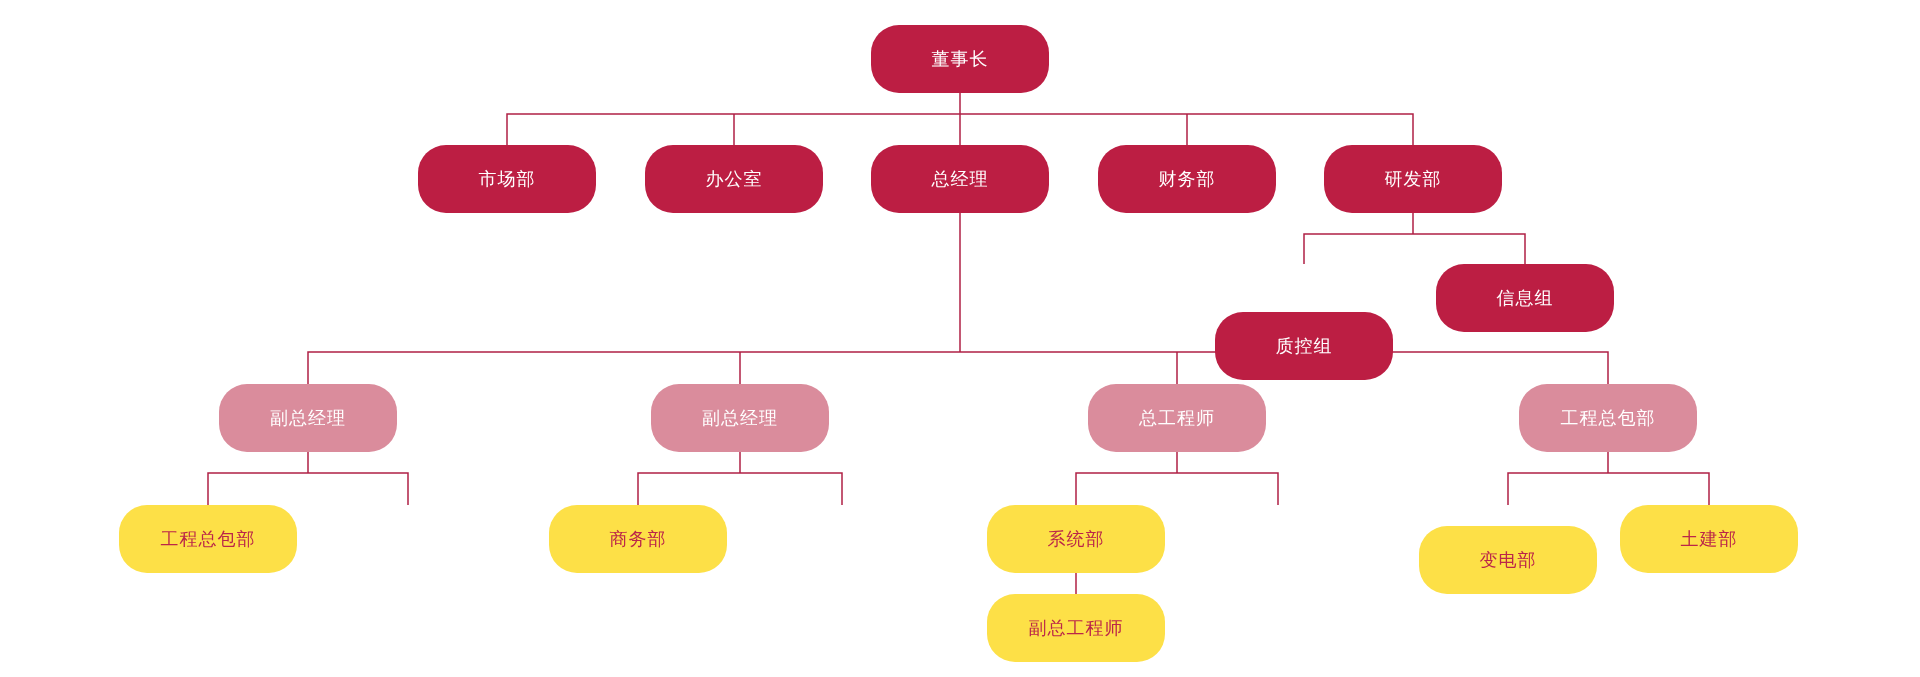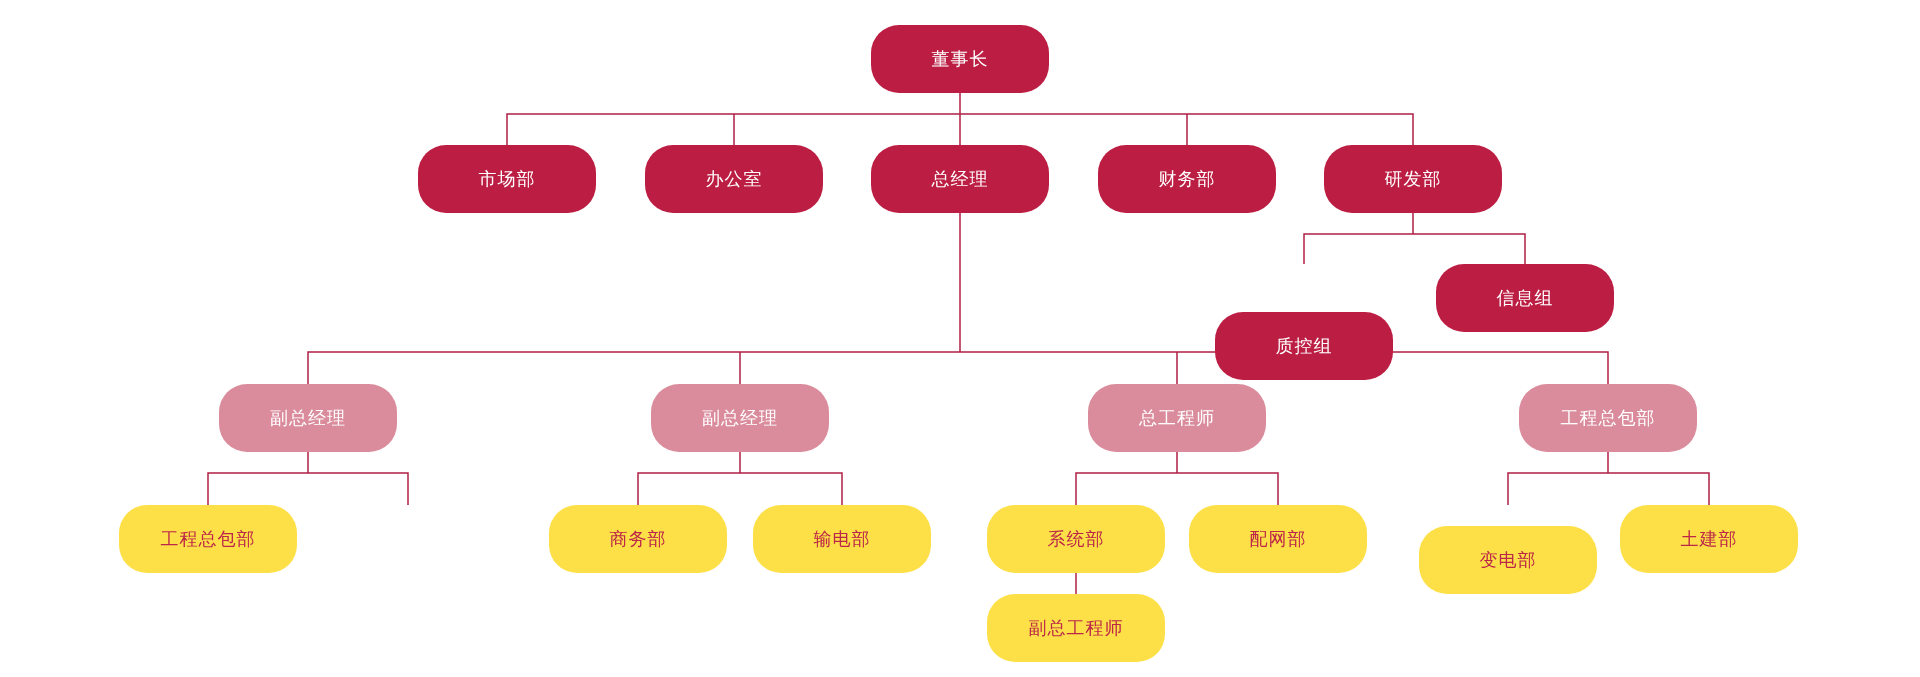--- a/index.html
+++ b/index.html
@@ -86,20 +86,18 @@
   <div id="n-finance" class="node lv-primary">财务部</div>
   <div id="n-rnd" class="node lv-primary">研发部</div>
   <div id="n-qc" class="node lv-primary">质控组</div>
   <div id="n-info" class="node lv-primary">信息组</div>
   <div id="n-dgm1" class="node lv-secondary">副总经理</div>
   <div id="n-dgm2" class="node lv-secondary">副总经理</div>
   <div id="n-ce" class="node lv-secondary">总工程师</div>
   <div id="n-dce" class="node lv-secondary">工程总包部</div>
   <div id="n-epc" class="node lv-tertiary">工程总包部</div>
   <div id="n-business" class="node lv-tertiary">商务部</div>
-  <div id="n-transmission" class="node lv-tertiary">输电部</div>
   <div id="n-systems" class="node lv-tertiary">系统部</div>
-  <div id="n-distribution" class="node lv-tertiary">配网部</div>
   <div id="n-substation" class="node lv-tertiary">变电部</div>
   <div id="n-civil" class="node lv-tertiary">土建部</div>
   <div id="n-smart" class="node lv-tertiary">副总工程师</div>
 
 </div>
 
 </body></html>

